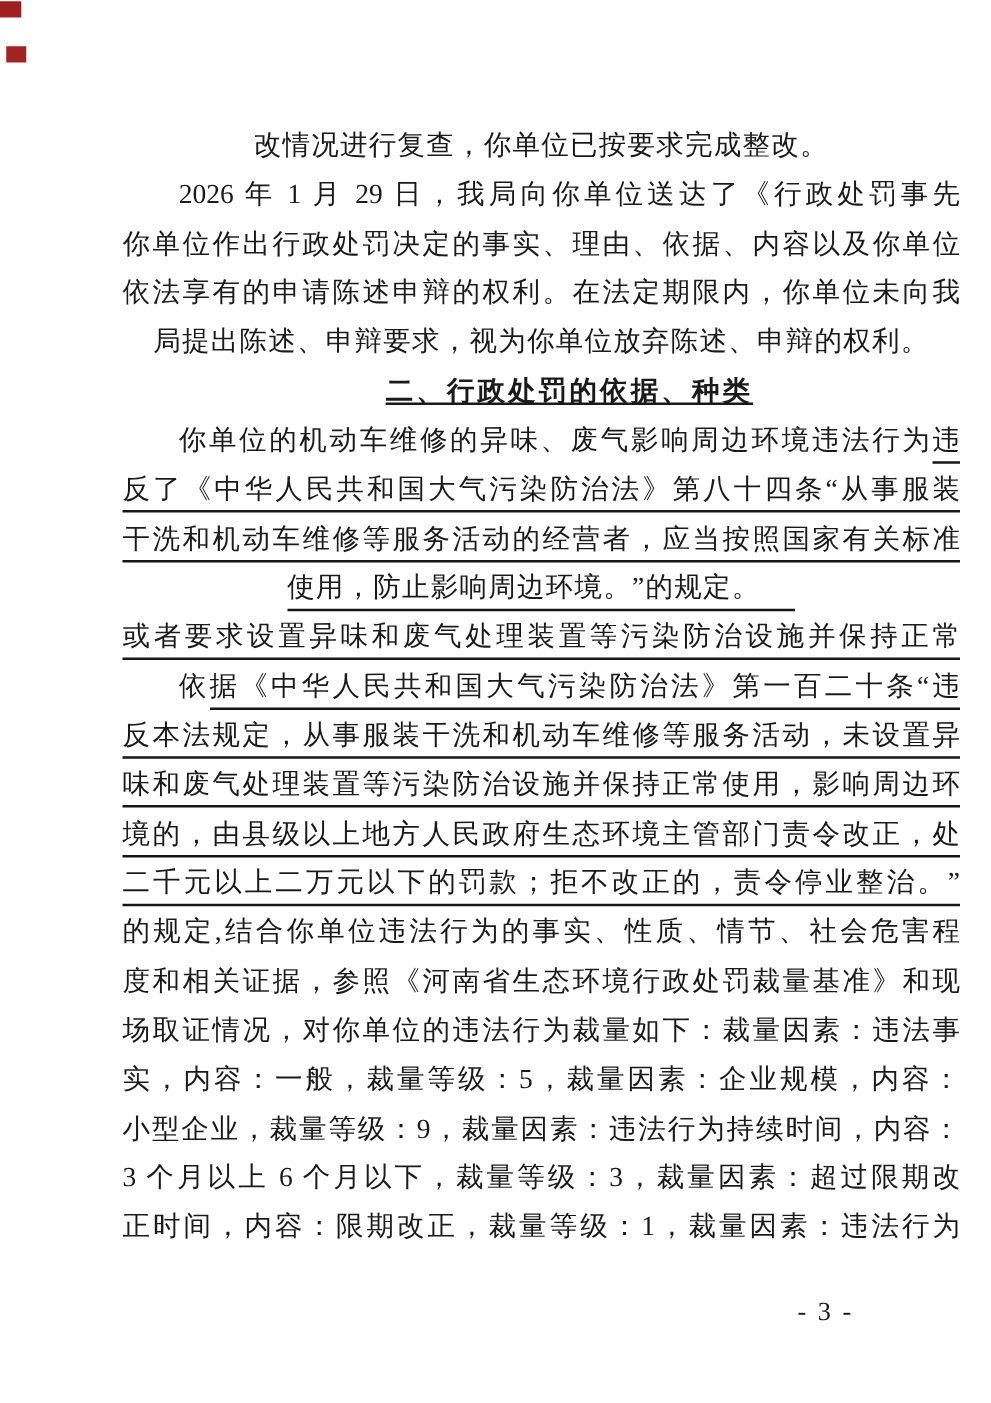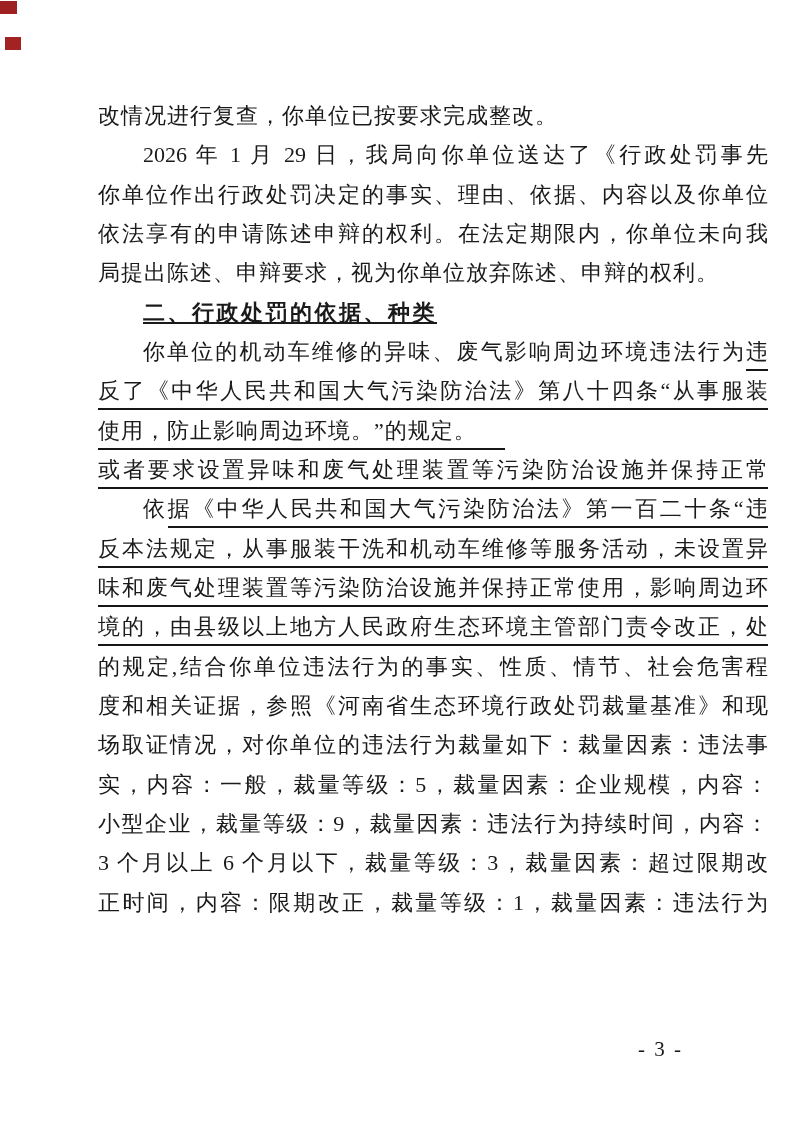--- a/index.html
+++ b/index.html
@@ -24,21 +24,21 @@
     position: absolute;
     left: 98px;
     top: 96px;
     width: 670px;
   }
   .line {
     height: 39.34px;
     line-height: 39.34px;
     font-size: 22px;
     letter-spacing: 1px;
-    text-align: left;
+    text-align: center;
   }
   .line.full {
     letter-spacing: 0;
     text-align: justify;
     text-align-last: justify;
   }
   .line.indent {
     text-indent: 45px;
   }
   .line.bold {
@@ -79,26 +79,28 @@
 
   <div class="doc-text" id="doc-text">
       <div class="line"><span class="">改情况进行复查，你单位已按要求完成整改。</span></div>
       <div class="line full indent"><span class="">2026 年 1 月 29 日，我局向你单位送达了《行政处罚事先</span></div>
       <div class="line full"><span class="">你单位作出行政处罚决定的事实、理由、依据、内容以及你单位</span></div>
       <div class="line full"><span class="">依法享有的申请陈述申辩的权利。在法定期限内，你单位未向我</span></div>
       <div class="line"><span class="">局提出陈述、申辩要求，视为你单位放弃陈述、申辩的权利。</span></div>
       <div class="line indent bold"><span class="">二、行政处罚的依据、种类</span></div>
       <div class="line full indent"><span class="">你单位的机动车维修的异味、废气影响周边环境违法行为</span><span class="u">违</span></div>
       <div class="line full"><span class="u">反了《中华人民共和国大气污染防治法》第八十四条“从事服装</span></div>
+      <div class="line full"><span class="u">干洗和机动车维修等服务活动的经营者，应当按照国家有关标准</span></div>
       <div class="line"><span class="u ext">使用，防止影响周边环境。”的规定。</span></div>
       <div class="line full"><span class="u">或者要求设置异味和废气处理装置等污染防治设施并保持正常</span></div>
       <div class="line full indent"><span class="">依</span><span class="u">据《中华人民共和国大气污染防治法》第一百二十条“违</span></div>
       <div class="line full"><span class="u">反本法规定，从事服装干洗和机动车维修等服务活动，未设置异</span></div>
       <div class="line full"><span class="u">味和废气处理装置等污染防治设施并保持正常使用，影响周边环</span></div>
       <div class="line full"><span class="u">境的，由县级以上地方人民政府生态环境主管部门责令改正，处</span></div>
+      <div class="line full"><span class="u">二千元以上二万元以下的罚款；拒不改正的，责令停业整治。”</span></div>
       <div class="line full"><span class="">的规定,结合你单位违法行为的事实、性质、情节、社会危害程</span></div>
       <div class="line full"><span class="">度和相关证据，参照《河南省生态环境行政处罚裁量基准》和现</span></div>
       <div class="line full"><span class="">场取证情况，对你单位的违法行为裁量如下：裁量因素：违法事</span></div>
       <div class="line full"><span class="">实，内容：一般，裁量等级：5，裁量因素：企业规模，内容：</span></div>
       <div class="line full"><span class="">小型企业，裁量等级：9，裁量因素：违法行为持续时间，内容：</span></div>
       <div class="line full"><span class="">3 个月以上 6 个月以下，裁量等级：3，裁量因素：超过限期改</span></div>
       <div class="line full"><span class="">正时间，内容：限期改正，裁量等级：1，裁量因素：违法行为</span></div>
     </div>
 
   <div class="page-num">- 3 -</div>

